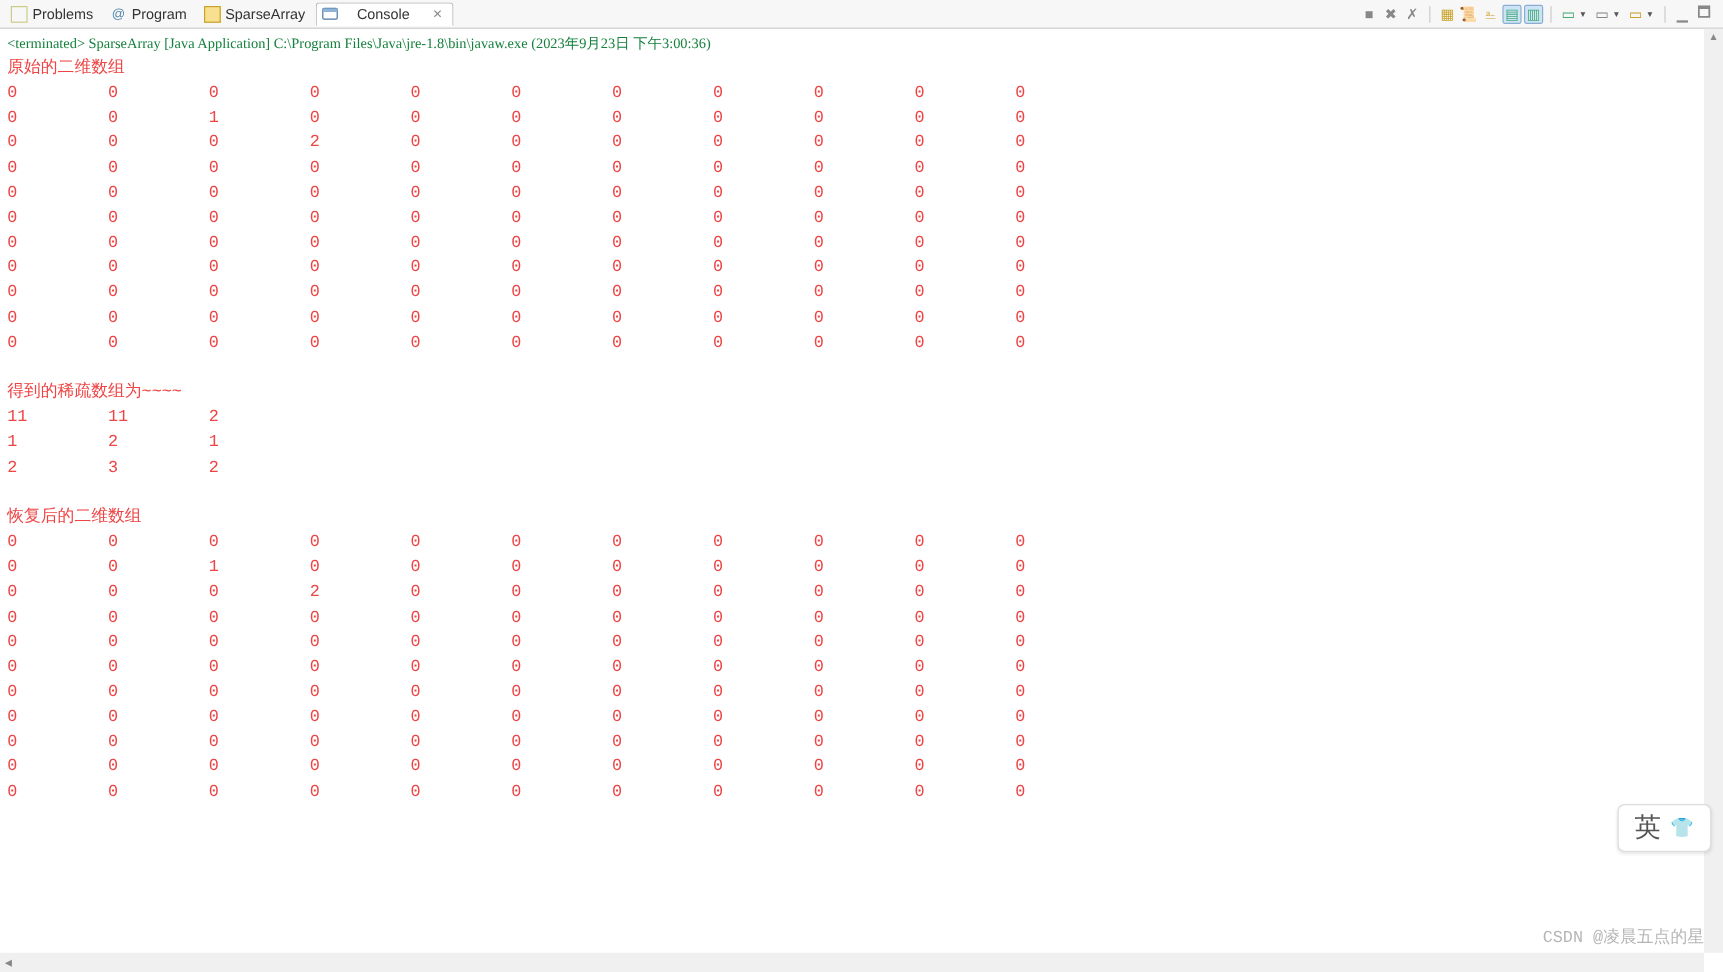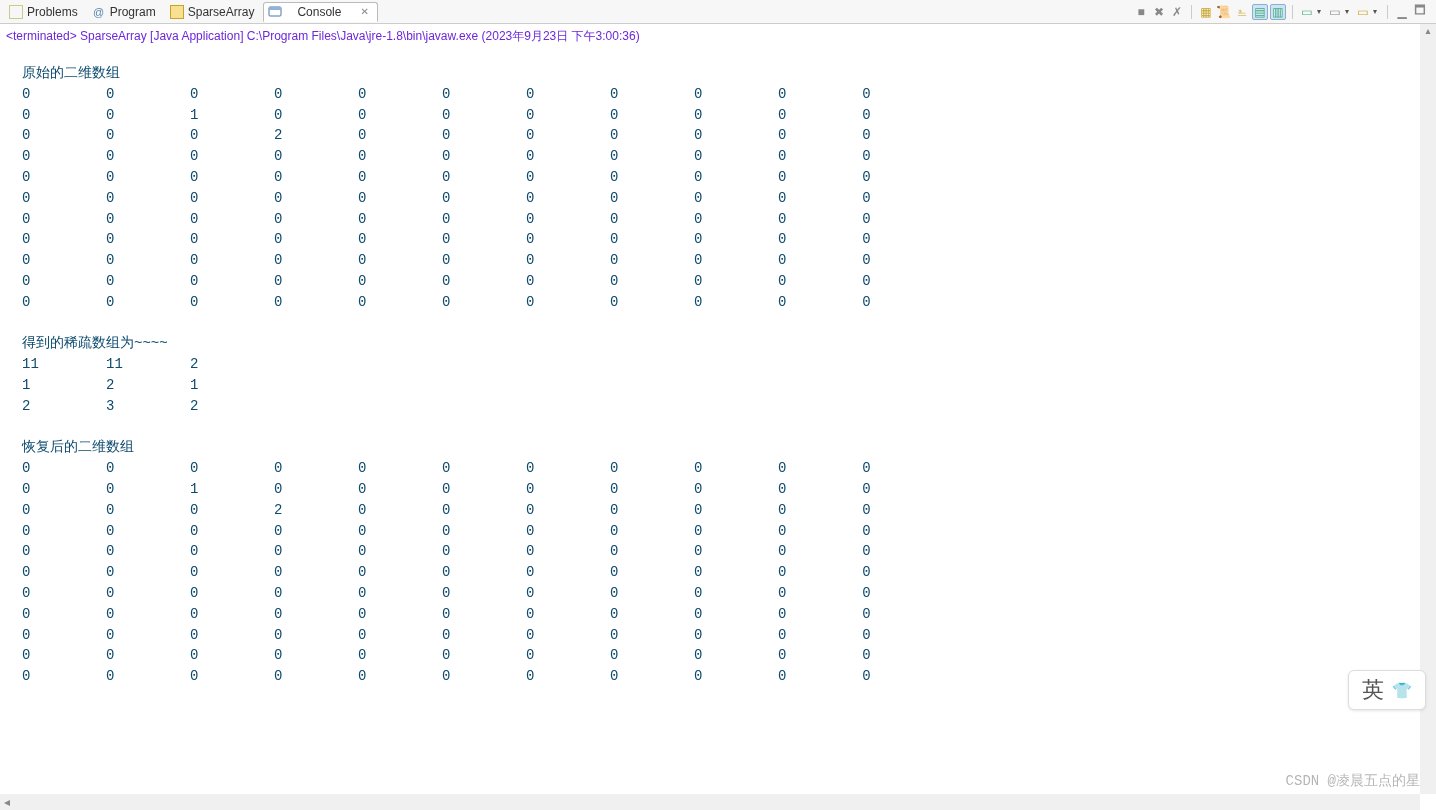--- a/index.html
+++ b/index.html
@@ -58,37 +58,37 @@
   .tbtn.active { background: #cde4f7; border: 1px solid #8baed0; }
   .tsep {
     width: 1px; height: 14px; background: #ccc; margin: 0 4px;
   }
   .dropdown-arrow {
     width: 8px; height: 16px; display:inline-flex; align-items:center;
     font-size:8px; color:#555;
   }
   .status-line {
     padding: 4px 15px 2px 6px;
-    color: #6d28d9;
-    font-family: Liberation Sans, sans-serif;
+    color: #15803d;
+    font-family: Liberation Serif, serif;
     font-size: 12px;
   }
   .console-area {
     position: relative;
     padding: 0 0 0 6px;
     height: calc(100% - 24px - 24px - 16px);
     overflow: auto;
   }
   .console-pre {
     font-family: "Courier New", monospace;
     font-size: 14px;
     white-space: pre;
-    margin: 16px;
+    margin: 0;
     line-height: 20.8px;
-    color: #0c4a6e;
+    color: #ef4444;
   }
   .vscroll {
     position: absolute;
     right: 0; top: 24px; bottom: 16px; width: 16px;
     background: #f0f0f0;
   }
   .vscroll .thumb-up {
     position: absolute; top: 2px; left: 3px; width: 10px; height: 10px;
     color: #888; font-size: 10px; text-align: center; line-height: 10px;
   }

